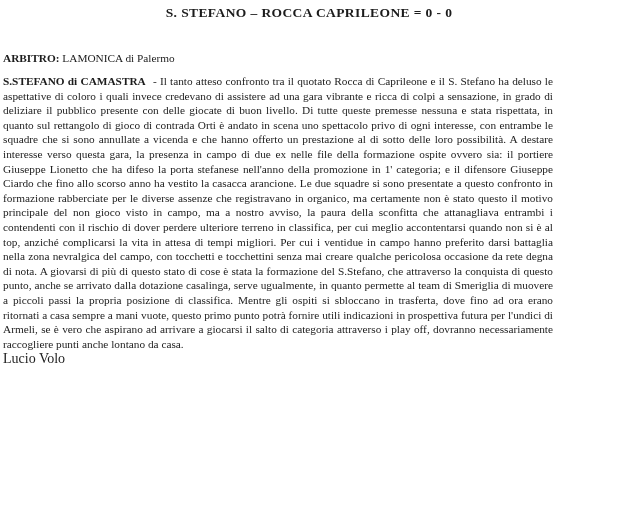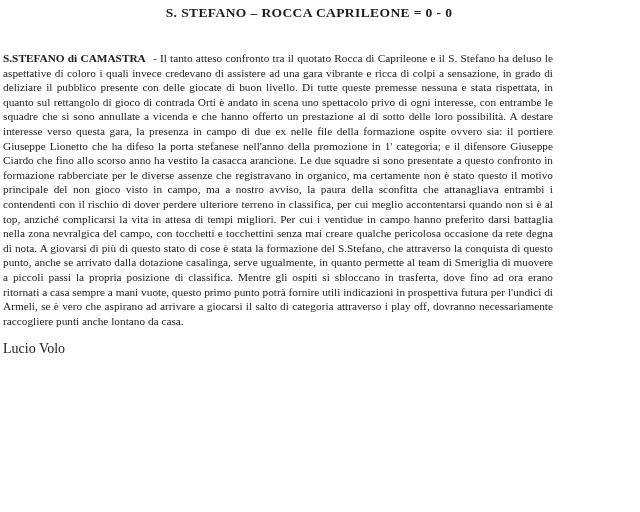--- a/index.html
+++ b/index.html
@@ -30,38 +30,38 @@
     font-size: 11.3px;
     line-height: 15px;
     text-align: justify;
     margin: 0;
   }
   .lineup-home { margin-bottom: 12px; }
   .lineup-away { margin-bottom: 9px; }
   .referee     { margin-bottom: 8px; }
   .report {
     line-height: 14.6px;
-    margin-bottom: 13px;
   }
   .b { font-weight: bold; }
   .home-label { margin-right: 7px; }
   .dateline   { margin-right: 4px; }
   .byline {
     width: 550px;
     font-size: 14px;
     line-height: 15px;
   }
 </style>
 </head>
 <body>
 
 <div class="doc">
 
   <div class="title">S. STEFANO – ROCCA CAPRILEONE = 0 - 0</div>
 
 
 
+  <p class="block referee"><span class="b">ARBITRO:</span> <span>LAMONICA  di Palermo</span></p>
 
   <p class="block report"><span class="b dateline">S.STEFANO di CAMASTRA</span> <span>- Il tanto atteso confronto tra il quotato Rocca di Caprileone e il S. Stefano ha deluso le aspettative di coloro i quali invece credevano di assistere ad una gara vibrante e ricca di colpi a sensazione, in grado di deliziare il pubblico presente con delle giocate di buon livello. Di tutte queste premesse nessuna e stata rispettata, in quanto sul rettangolo di gioco di contrada Orti è andato in scena uno spettacolo privo di ogni interesse, con entrambe le squadre che si sono annullate a vicenda e che hanno offerto un prestazione al di sotto delle loro possibilità. A destare interesse verso questa gara, la presenza in campo di due ex nelle file della formazione ospite ovvero sia: il portiere Giuseppe Lionetto che ha difeso la porta stefanese nell'anno della promozione in 1' categoria; e il difensore Giuseppe Ciardo che fino allo scorso anno ha vestito la casacca arancione. Le due squadre si sono presentate a questo confronto in formazione rabberciate  per le diverse assenze che registravano in organico,  ma certamente non è stato questo il motivo principale del non gioco visto in campo, ma a nostro avviso, la  paura della sconfitta che attanagliava entrambi i contendenti con il rischio di dover perdere ulteriore terreno in classifica, per cui meglio accontentarsi quando non si è al top, anziché complicarsi la vita in attesa di tempi migliori. Per cui i ventidue in campo hanno preferito darsi battaglia nella zona nevralgica del campo, con tocchetti e tocchettini senza mai creare qualche pericolosa occasione da rete degna di nota.  A giovarsi di più di questo stato di cose è stata la formazione del S.Stefano, che attraverso la conquista di questo punto, anche se arrivato dalla dotazione casalinga, serve ugualmente, in quanto permette al team di Smeriglia di muovere a piccoli passi la propria posizione di classifica. Mentre gli ospiti si sbloccano in trasferta, dove fino ad ora erano ritornati a casa sempre a mani vuote, questo primo punto potrà fornire utili indicazioni in prospettiva futura per l'undici di Armeli, se è vero che aspirano ad arrivare a giocarsi il salto di categoria attraverso i play off, dovranno necessariamente raccogliere punti anche lontano da casa.</span></p>
 
   <div class="byline">Lucio Volo</div>
 
 </div>
 
 </body></html>

